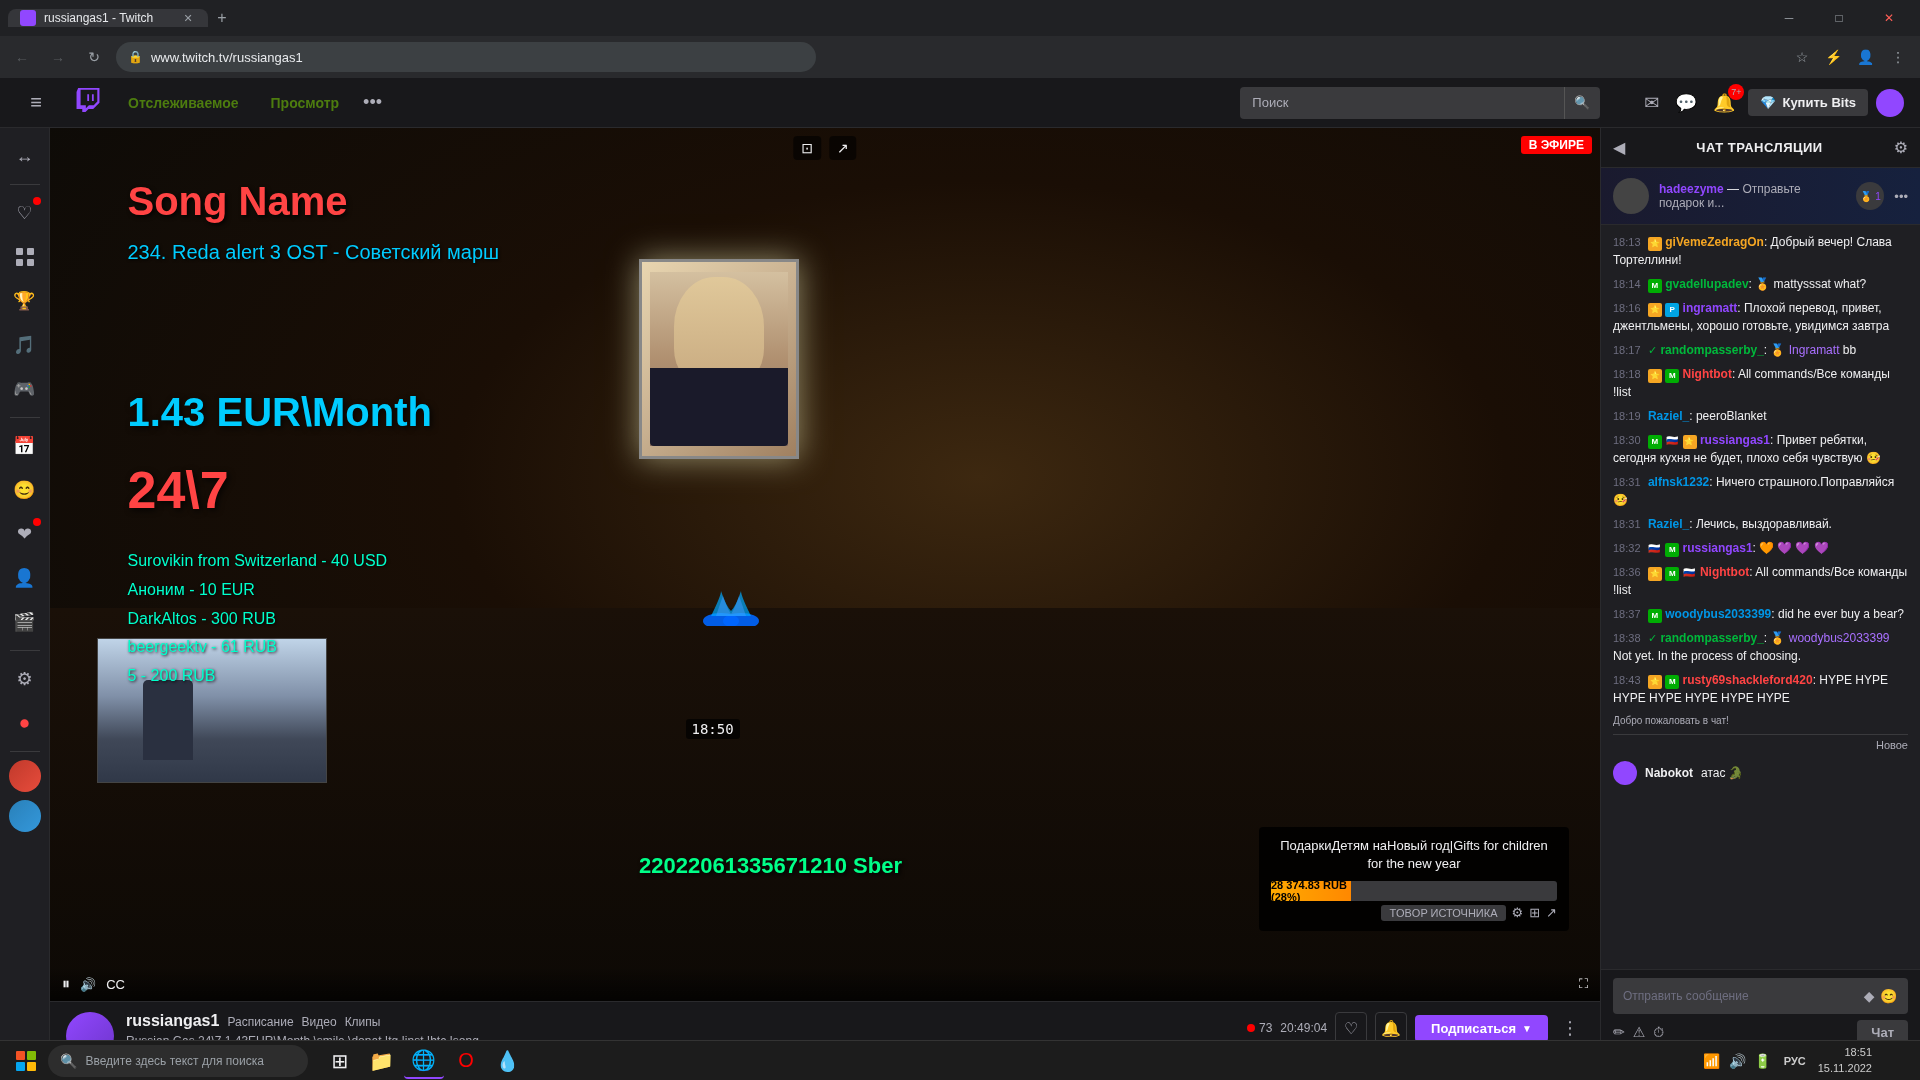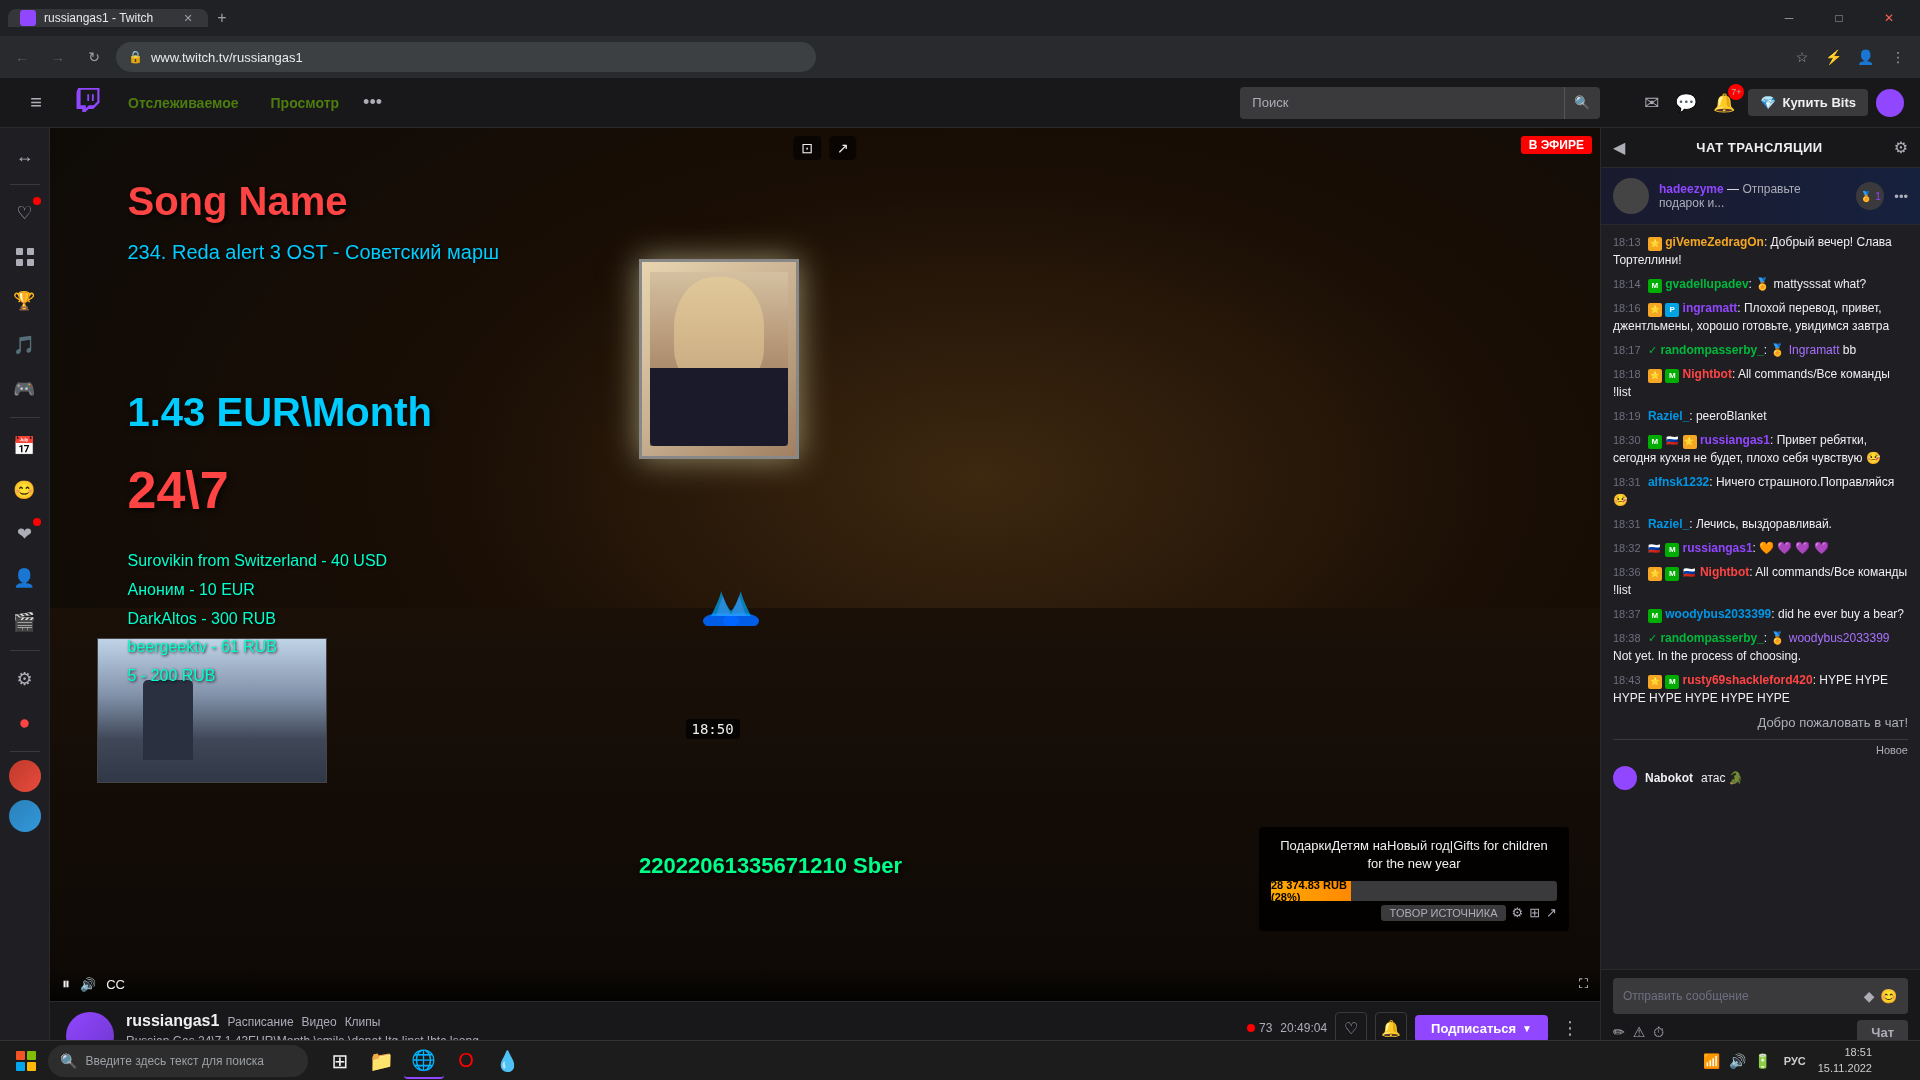--- a/index.html
+++ b/index.html
@@ -1315,21 +1315,21 @@
         </div>
 
         <div class="chat-msg">
           <span class="msg-time">18:43</span>
           <span class="badge badge-star">⭐</span>
           <span class="badge badge-mod">M</span>
           <span class="msg-username red">rusty69shackleford420</span>:
           <span class="msg-content"> HYPE HYPE HYPE HYPE HYPE HYPE HYPE</span>
         </div>
 
-        <div class="chat-msg" style="color:#adadb8;font-size:13px;text-align:right;">
+        <div class="chat-msg" style="color:#adadb8;font-size:10px;">
           <span>Добро пожаловать в чат!</span>
         </div>
 
         <div class="new-msg-divider">
           <span>Новое</span>
         </div>
 
         <div class="chat-bottom-user" style="background:transparent;border-top:none;padding:4px 0;">
           <div class="chat-user-avatar"></div>
           <span class="chat-user-name">Nabokot</span>

